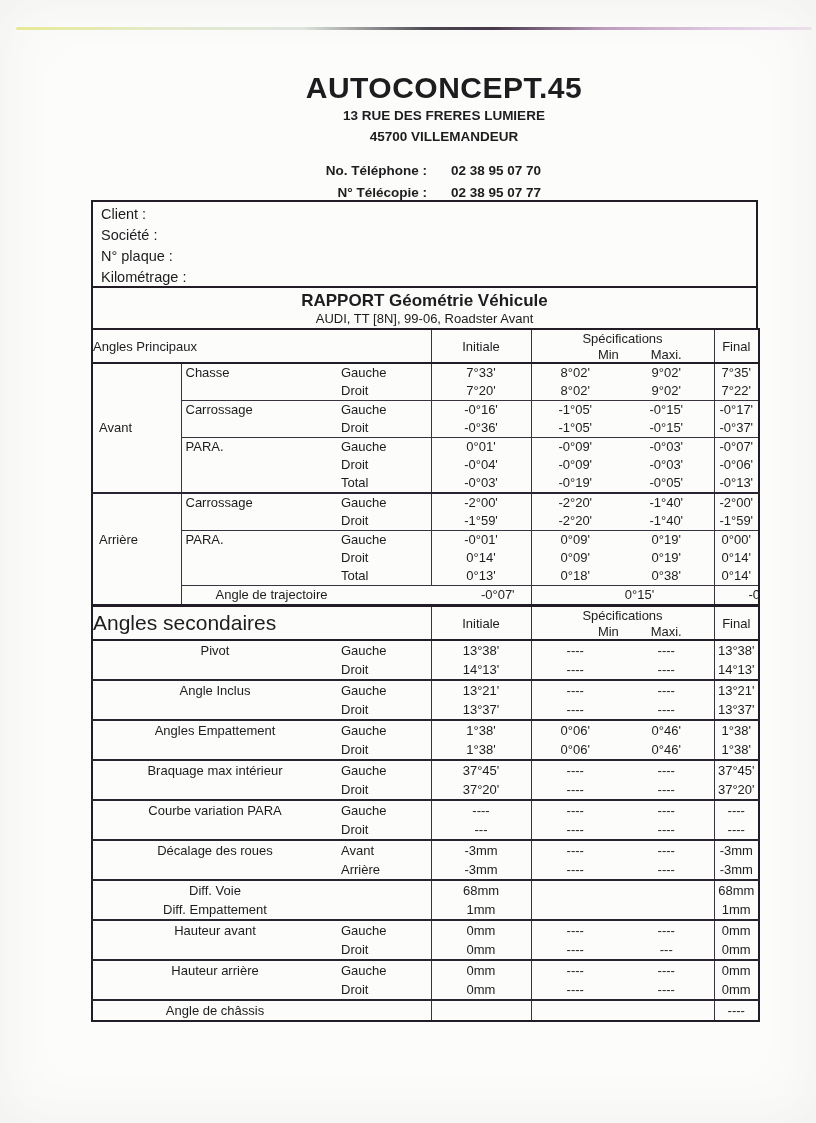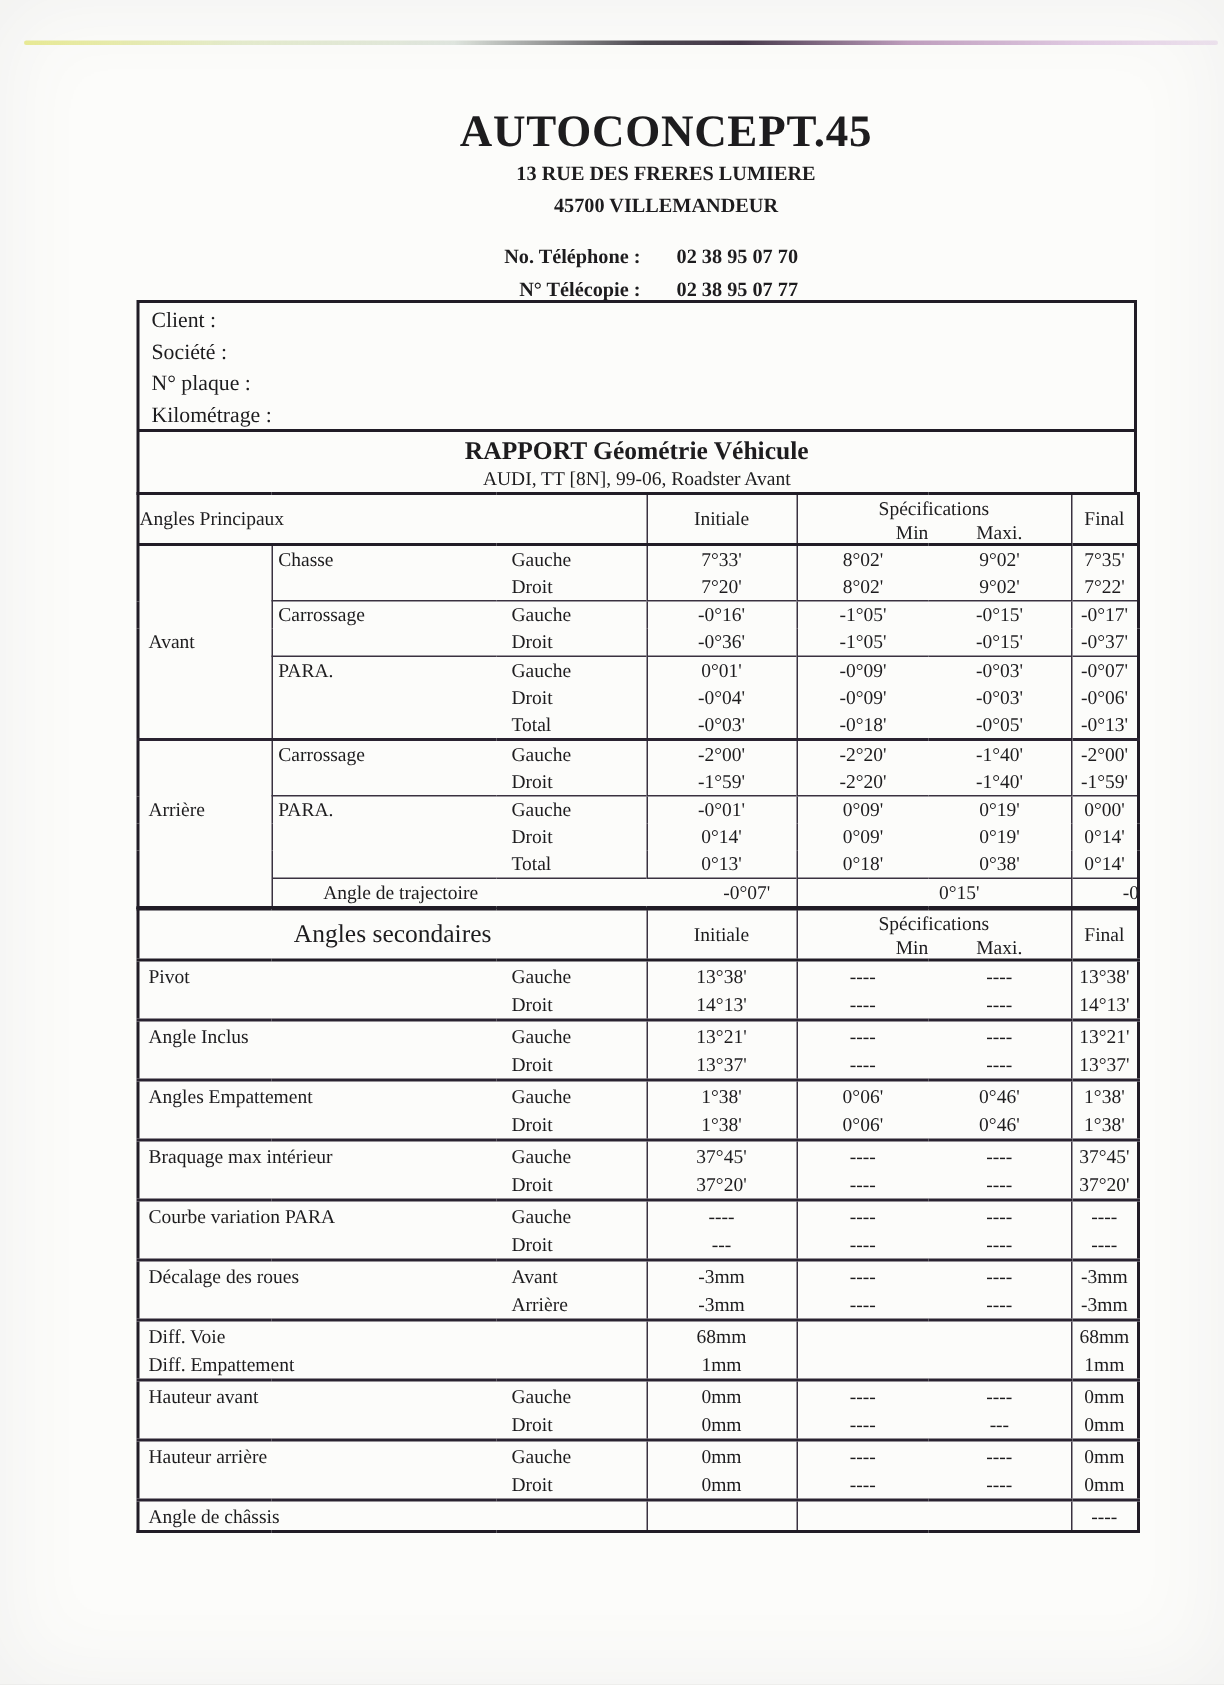--- a/index.html
+++ b/index.html
@@ -6,21 +6,21 @@
     --ink:#211c26;
     --ln:#3a3240;
     --blk:#2a2331;
     --txt:#1d1c1e;
   }
   html,body{margin:0;padding:0;background:#e9e9e6;}
   .page{
     position:relative;
     width:816px;height:1123px;
     background:#fcfcfa;
-    font-family:Liberation Serif, serif;
+    font-family:Liberation Sans, sans-serif;
     color:var(--txt);
     overflow:hidden;
     box-shadow:inset 0 0 60px rgba(80,80,95,0.07);
   }
   
   .artifact{
     position:absolute;top:27px;left:16px;right:4px;height:3px;
     background:linear-gradient(90deg,
       rgba(228,230,130,0.85) 0%,
       rgba(200,215,150,0.45) 18%,
@@ -57,38 +57,38 @@
   .rapport{border-left:2px solid var(--ink);border-right:2px solid var(--ink);text-align:center;height:40px;padding-top:3px;}
   .rapport-title{font-size:17px;font-weight:bold;line-height:20px;}
   .rapport-sub{font-size:13px;line-height:16px;}
 
   table.geo{border-collapse:collapse;table-layout:fixed;width:667px;}
   table.principal{border:2px solid var(--ink);}
   table.secondary{border:2px solid var(--ink);border-top:2px solid var(--ink);margin-top:-1px;}
   .geo th,.geo td{font-weight:normal;font-size:13px;padding:0;white-space:nowrap;overflow:hidden;}
   .geo thead th{height:34px;vertical-align:middle;border-bottom:2px solid var(--ink);margin-left:48px;}
   .sec-title{text-align:left;padding-left:8px;font-weight:bold;font-size:18px;}
-  .secondary .sec-title{font-size:17px;text-align:center;}
+  .secondary .sec-title{font-size:21px;}
   .h-init,.h-spec,.h-final{border-left:1px solid var(--ln);text-align:center;font-size:13px;}
   .spec-top{line-height:16px;padding-top:1px;}
   .spec-sub{display:flex;line-height:15px;}
   .spec-sub span:first-child{width:48%;text-align:right;}
   .spec-sub span:last-child{width:52%;text-align:center;}
 
   .principal td{line-height:18px;}
   .secondary td{line-height:19px;}
   td.cat{text-align:left;padding-left:6px;vertical-align:middle;border-right:1px solid var(--ln);}
   td.cat-empty{border-right:1px solid var(--ln);}
   td.group{text-align:left;padding-left:4px;vertical-align:top;}
   td.side{text-align:left;padding-left:10px;border-right:1px solid var(--ln);}
   td.init{border-right:1px solid var(--ln);}
   td.maxi{border-right:1px solid var(--ln);}
   td.spanspec{border-right:1px solid var(--ln);}
   td.num{text-align:center;}
-  td.slabel{text-align:left;padding-left:6px;vertical-align:top;margin-left:47px;}
+  td.slabel{text-align:center;padding-left:6px;vertical-align:top;margin-left:47px;}
   tr.block-start td{border-top:1px solid var(--ln);}
   tr.section-sep td{border-top:2px solid var(--blk);}
   .secondary tr.block-start td{border-top:2px solid var(--blk);}
   tr.traj td{border-top:1px solid var(--ln);padding-left:34px;}
   tr.traj td.cat-empty{border-top:none;}
 </style>
 </head>
 <body>
 
 <div class="page">
@@ -194,21 +194,21 @@
           <tr>
             <td class="side">Droit</td>
             <td class="init num">-0°04'</td>
             <td class="min num">-0°09'</td>
             <td class="maxi num">-0°03'</td>
             <td class="final num">-0°06'</td>
           </tr>
           <tr>
             <td class="side">Total</td>
             <td class="init num">-0°03'</td>
-            <td class="min num">-0°18'</td>
+            <td class="min num">-0°19'</td>
             <td class="maxi num">-0°05'</td>
             <td class="final num">-0°13'</td>
           </tr>
           <tr class="section-sep">
             <td class="cat" rowspan="5">Arrière</td>
             <td class="group" rowspan="2">Carrossage</td>
             <td class="side">Gauche</td>
             <td class="init num">-2°00'</td>
             <td class="min num">-2°20'</td>
             <td class="maxi num">-1°40'</td>

